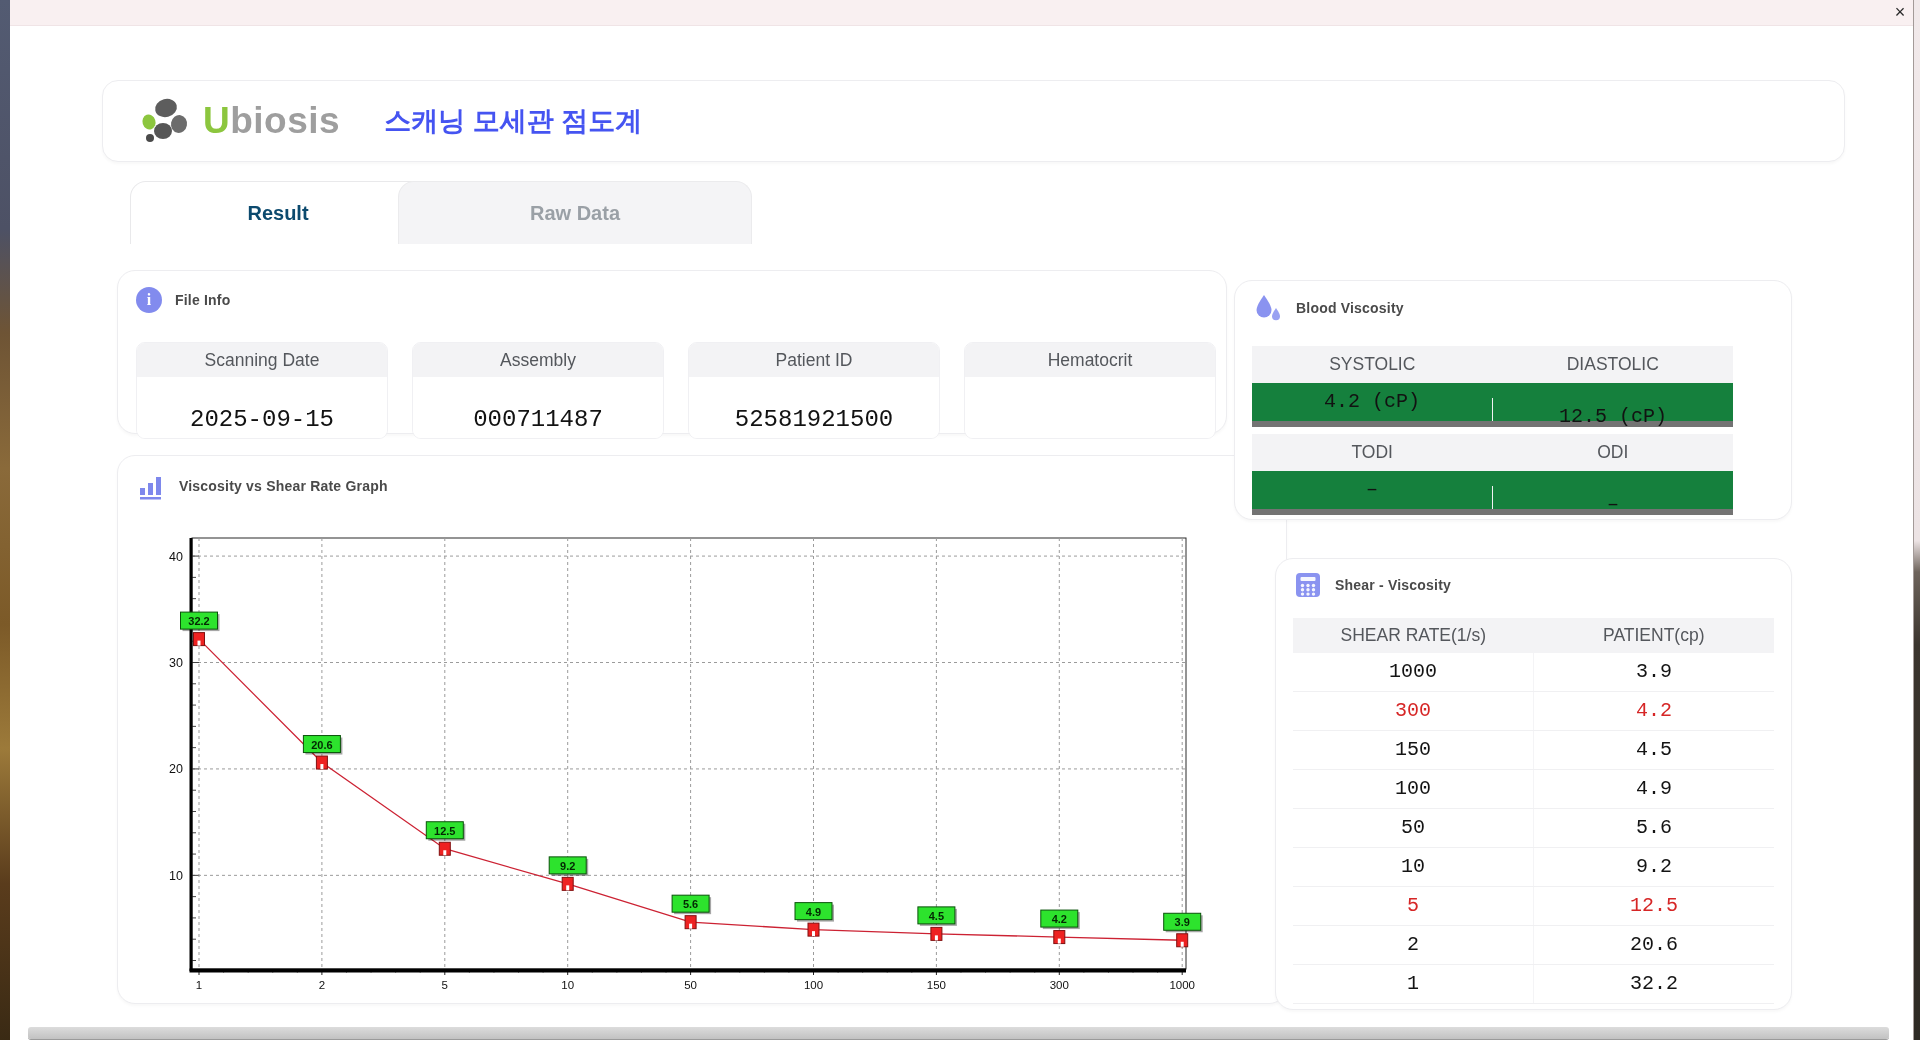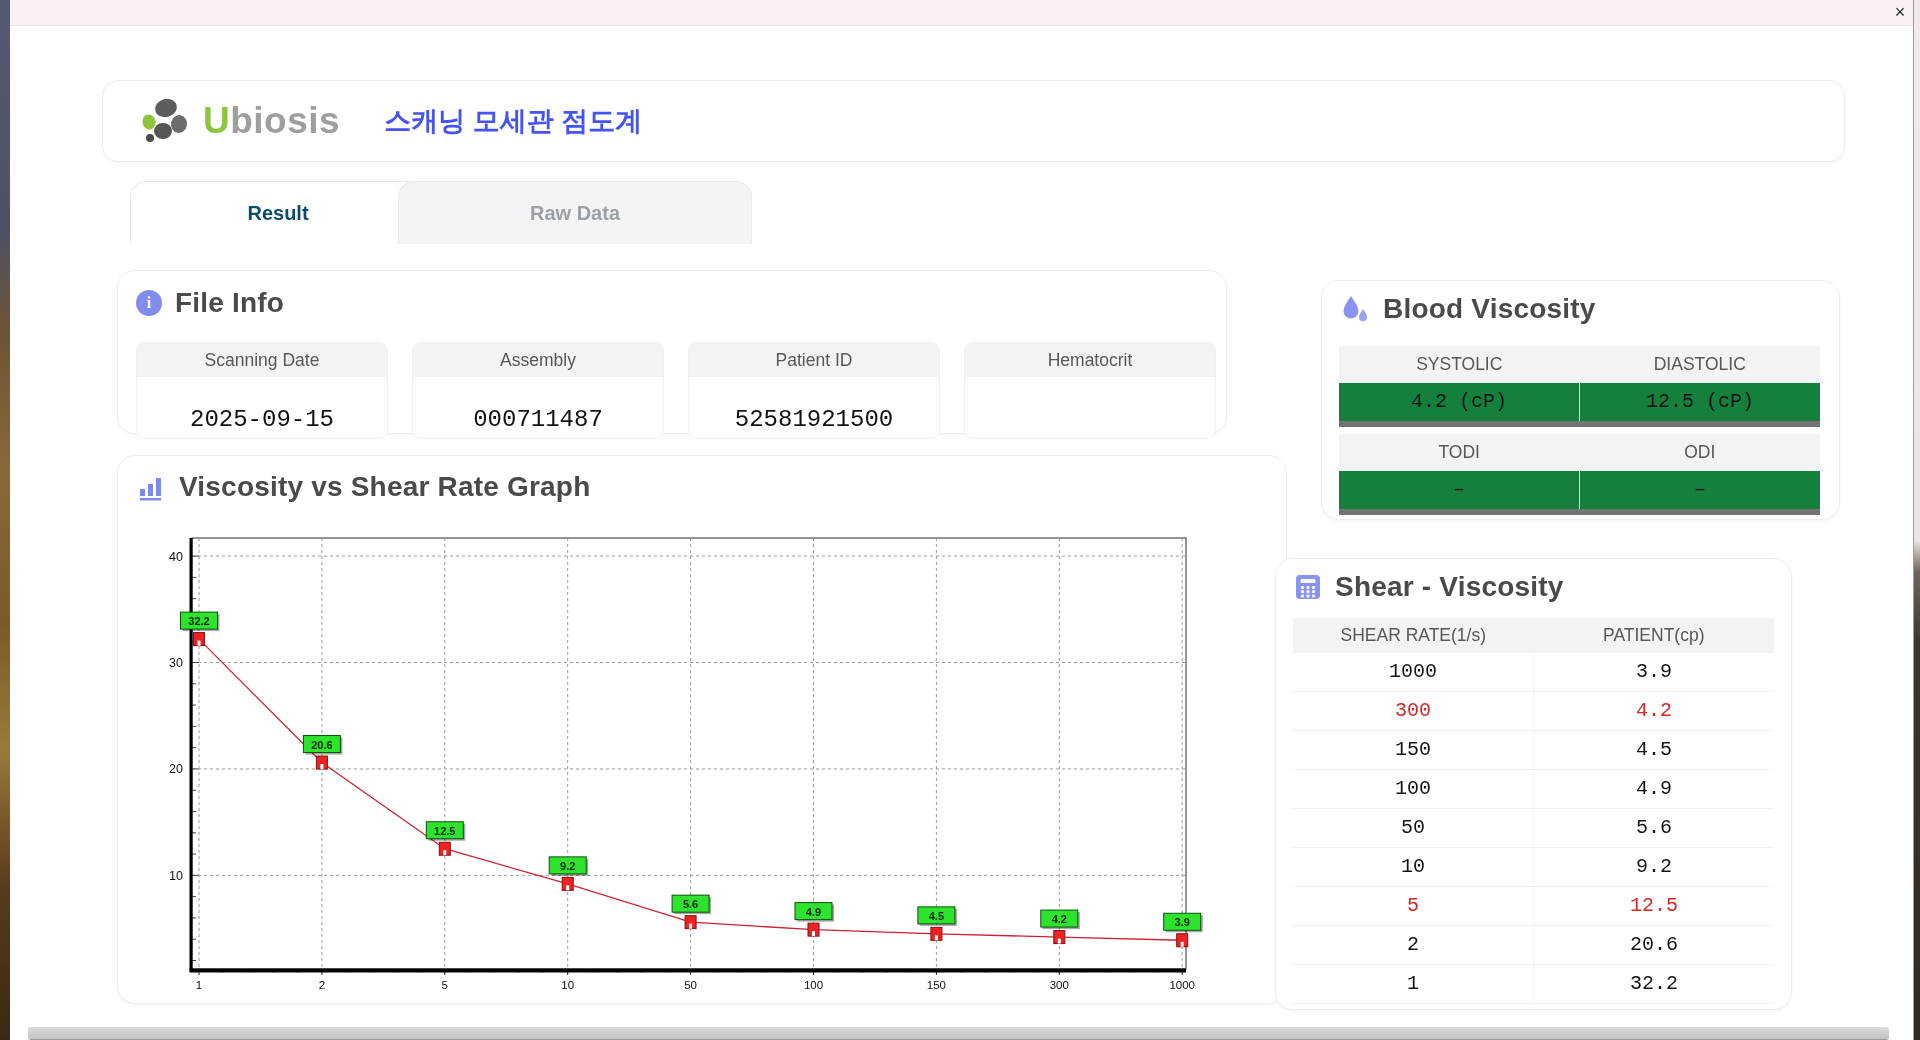--- a/index.html
+++ b/index.html
@@ -13,21 +13,21 @@
   
   .titlebar{left:10px;top:0;width:1903px;height:25px;background:#f9f0f1;border-bottom:1px solid #f0e4e6;}
   .close-btn{left:1889px;top:2px;width:22px;height:22px;text-align:center;line-height:21px;
     font-size:18px;color:#2a2a2a;cursor:pointer;}
   .bottombar{left:28px;top:1027px;width:1861px;height:12px;border-radius:3px;
     background:linear-gradient(#dcdcdc,#c2c2c2);box-shadow:0 1px 0 #9a9a9a;}
   
   .card{position:absolute;background:#fff;border:1px solid #ededf0;border-radius:18px;
     box-shadow:0 2px 3px rgba(0,0,0,0.03);}
   .card-head{position:absolute;display:flex;align-items:center;gap:13px;}
-  .card-title{font-size:28px;font-weight:bold;color:#4a4a4a;letter-spacing:.2px;}
+  .card-title{font-size:14px;font-weight:bold;color:#4a4a4a;letter-spacing:.2px;}
   .mono{font-family:"Liberation Mono","DejaVu Sans Mono",monospace;}
   
   .header-card{left:102px;top:80px;width:1741px;height:80px;border-radius:16px;display:flex;align-items:center;}
   .logo{display:flex;align-items:center;margin-left:36px;}
   .logo-text{font-size:37px;font-weight:bold;margin-left:12px;letter-spacing:.5px;}
   .logo-u{color:#8cc63e;}
   .logo-rest{color:#9e9e9e;font-weight:600;}
   .app-title{margin-left:44px;font-size:27px;font-weight:bold;color:#4554f1;}
   
   .tab{position:absolute;top:181px;height:62px;border-radius:16px 16px 0 0;display:flex;
@@ -42,29 +42,29 @@
   .fi-fields{position:absolute;left:18px;top:71px;display:flex;gap:24px;}
   .fi-field{width:250px;border:1px solid #f0f0f3;border-radius:9px;overflow:hidden;}
   .fi-label{height:34px;line-height:34px;background:#f3f3f5;text-align:center;font-size:17.5px;color:#54575c;}
   .fi-value{height:37px;line-height:37px;text-align:center;font-size:24px;color:#121212;background:#fff;margin-top:24px;}
   
   .graph-card{left:117px;top:455px;width:1131px;height:547px;padding-left:37px;}
   .graph-head{left:18px;top:15px;}
   #chart-svg{position:absolute;left:0;top:0;}
   #chart-svg text{font-family:"Liberation Sans","DejaVu Sans",sans-serif;}
   
-  .bv-card{left:1321px;top:280px;width:517px;height:238px;}
+  .bv-card{left:1234px;top:280px;width:517px;height:238px;padding-left:39px;}
   .sv-card{left:1275px;top:558px;width:515px;height:450px;}
   .rc-head{left:18px;top:12px;}
   .rc-table{position:absolute;left:17px;width:481px;}
   .lbl-row{display:flex;background:#f3f3f5;height:37px;}
   .lbl-cell{flex:1;text-align:center;line-height:37px;font-size:17.5px;color:#54575c;}
   .val-row{display:flex;height:38px;border-bottom:6px solid #737373;background:#15803d;}
   .val-cell{flex:1;text-align:center;line-height:38px;font-size:20px;color:#121212;}
-  .val-cell + .val-cell{border-left:1px solid #f2f2f4;}
+  .val-cell + .val-cell{border-left:1px solid #f2f2f4;margin-top:15px;}
   .bv-gap{height:7px;}
   .sv-row{display:flex;height:38px;border-bottom:1px solid #f0f0f2;}
   .sv-cell{flex:1;text-align:center;line-height:38px;font-size:20px;color:#141414;}
   .sv-cell + .sv-cell{border-left:1px solid #f4f4f6;}
   .sv-row.red .sv-cell{color:#d62626;}
 </style>
 </head>
 <body>
 
 <div class="abs desk-left"></div>

